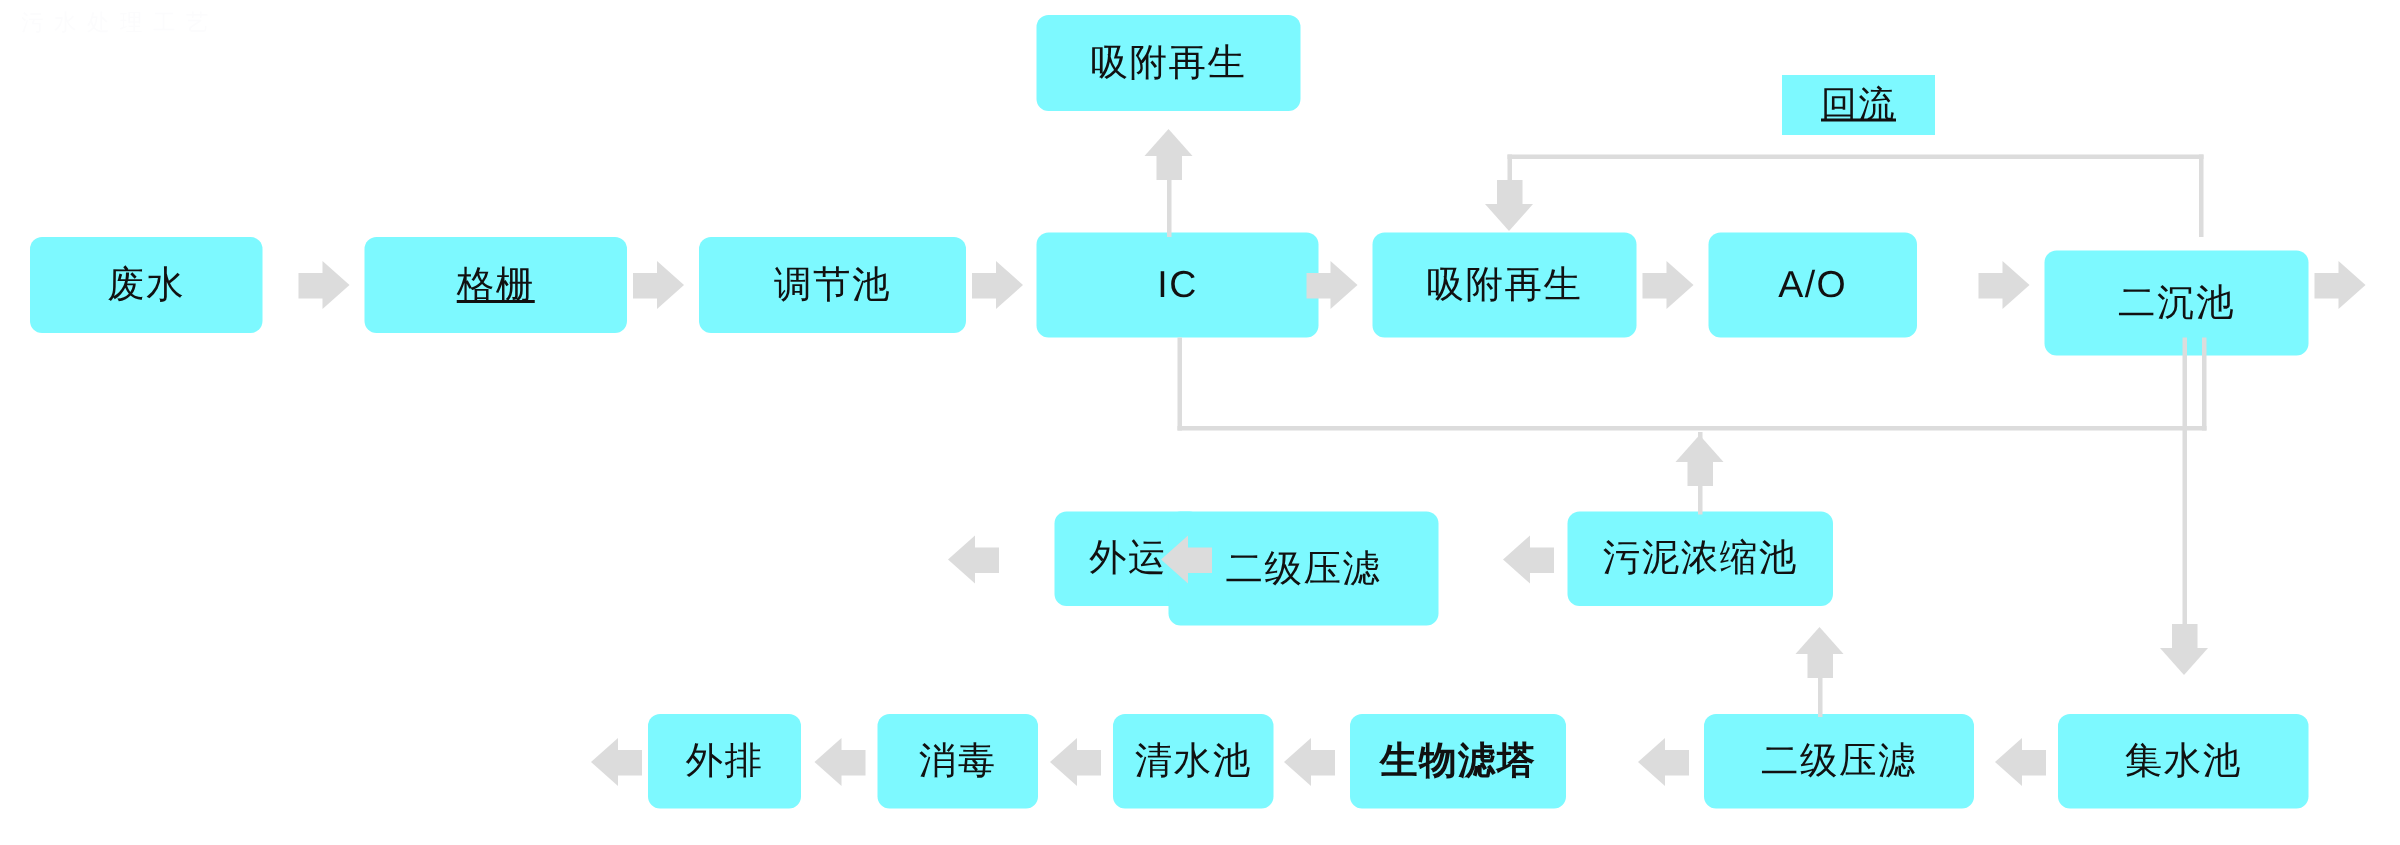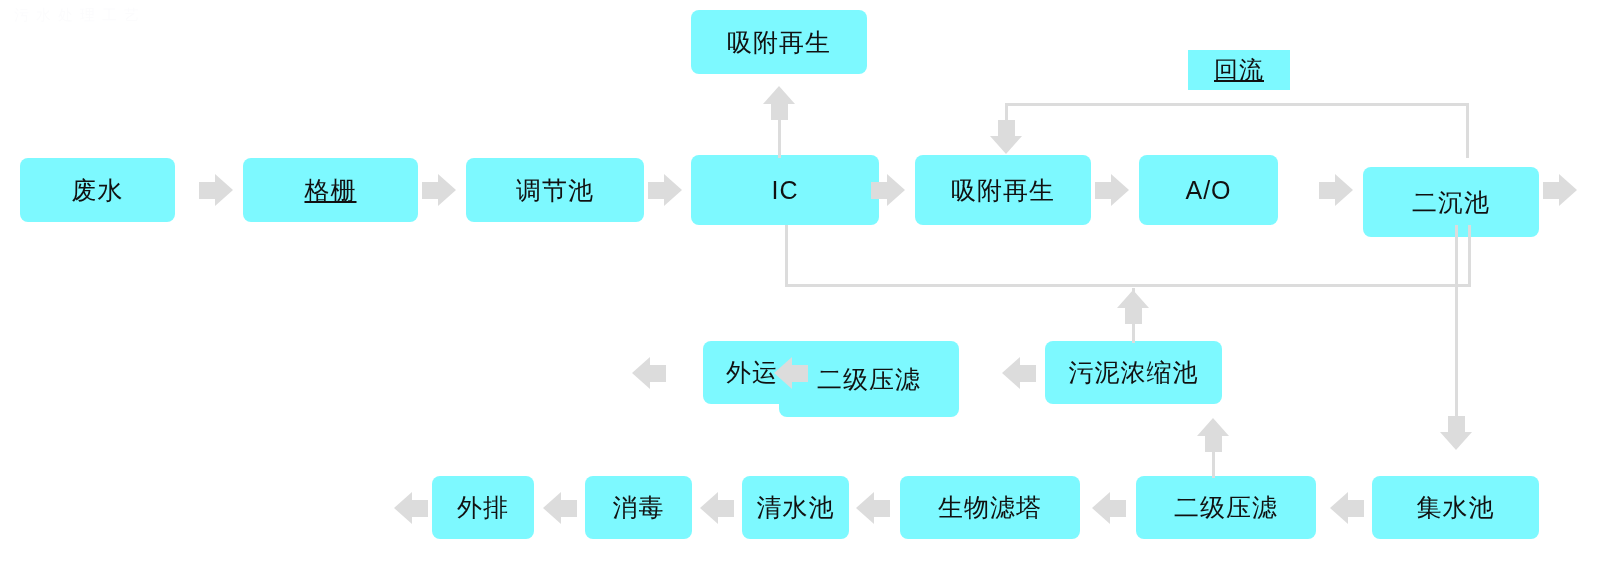--- a/index.html
+++ b/index.html
@@ -71,21 +71,21 @@
   <div class="node" style="left:691px;top:10px;width:176px;height:64px;">吸附再生</div>
   <div class="node small" style="left:1188px;top:50px;width:102px;height:40px;">回流</div>
 
   <div class="node" style="left:703px;top:341px;width:98px;height:63px;">外运</div>
   <div class="node" style="left:779px;top:341px;width:180px;height:76px;">二级压滤</div>
   <div class="node" style="left:1045px;top:341px;width:177px;height:63px;">污泥浓缩池</div>
 
   <div class="node" style="left:432px;top:476px;width:102px;height:63px;">外排</div>
   <div class="node" style="left:585px;top:476px;width:107px;height:63px;">消毒</div>
   <div class="node" style="left:742px;top:476px;width:107px;height:63px;">清水池</div>
-  <div class="node" style="left:900px;top:476px;width:180px;height:63px;">生物滤塔</div>
+  <div class="node" style="left:900px;top:476px;width:144px;height:63px;font-weight:bold;">生物滤塔</div>
   <div class="node" style="left:1136px;top:476px;width:180px;height:63px;">二级压滤</div>
   <div class="node" style="left:1372px;top:476px;width:167px;height:63px;">集水池</div>
 
   <div class="arrow right" style="left:199px;top:174px;width:36px;height:32px;">
       <span class="shaft"></span>
       <span class="head"></span>
     </div>
   <div class="arrow right" style="left:422px;top:174px;width:36px;height:32px;">
       <span class="shaft"></span>
       <span class="head"></span>

